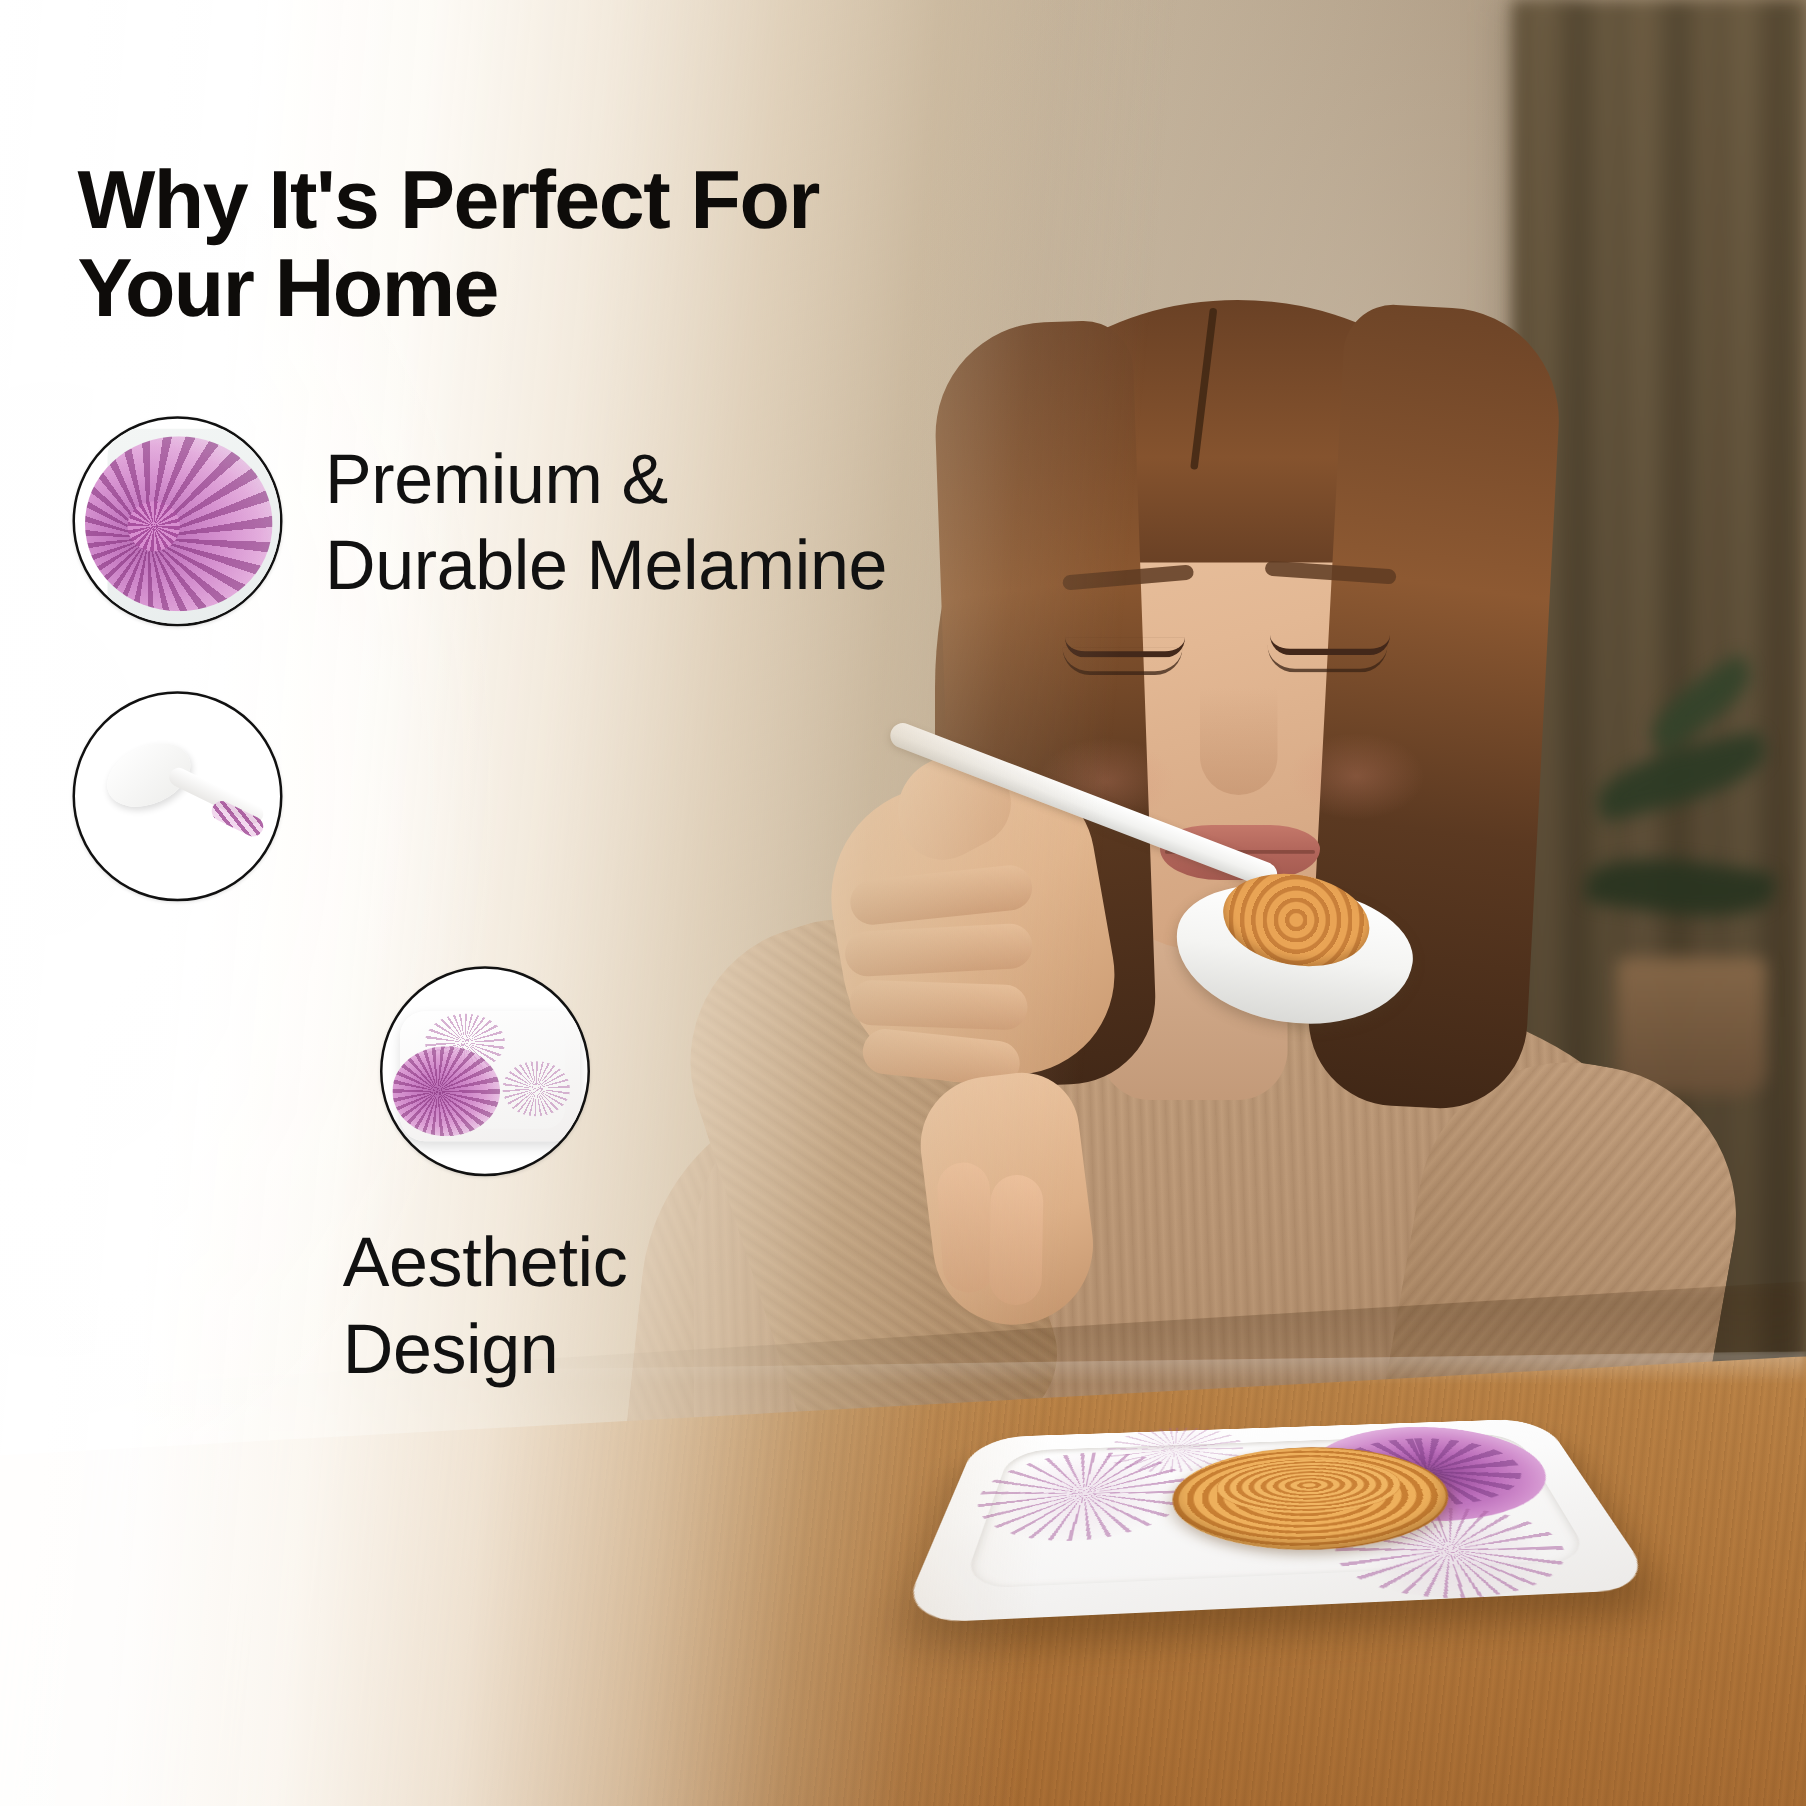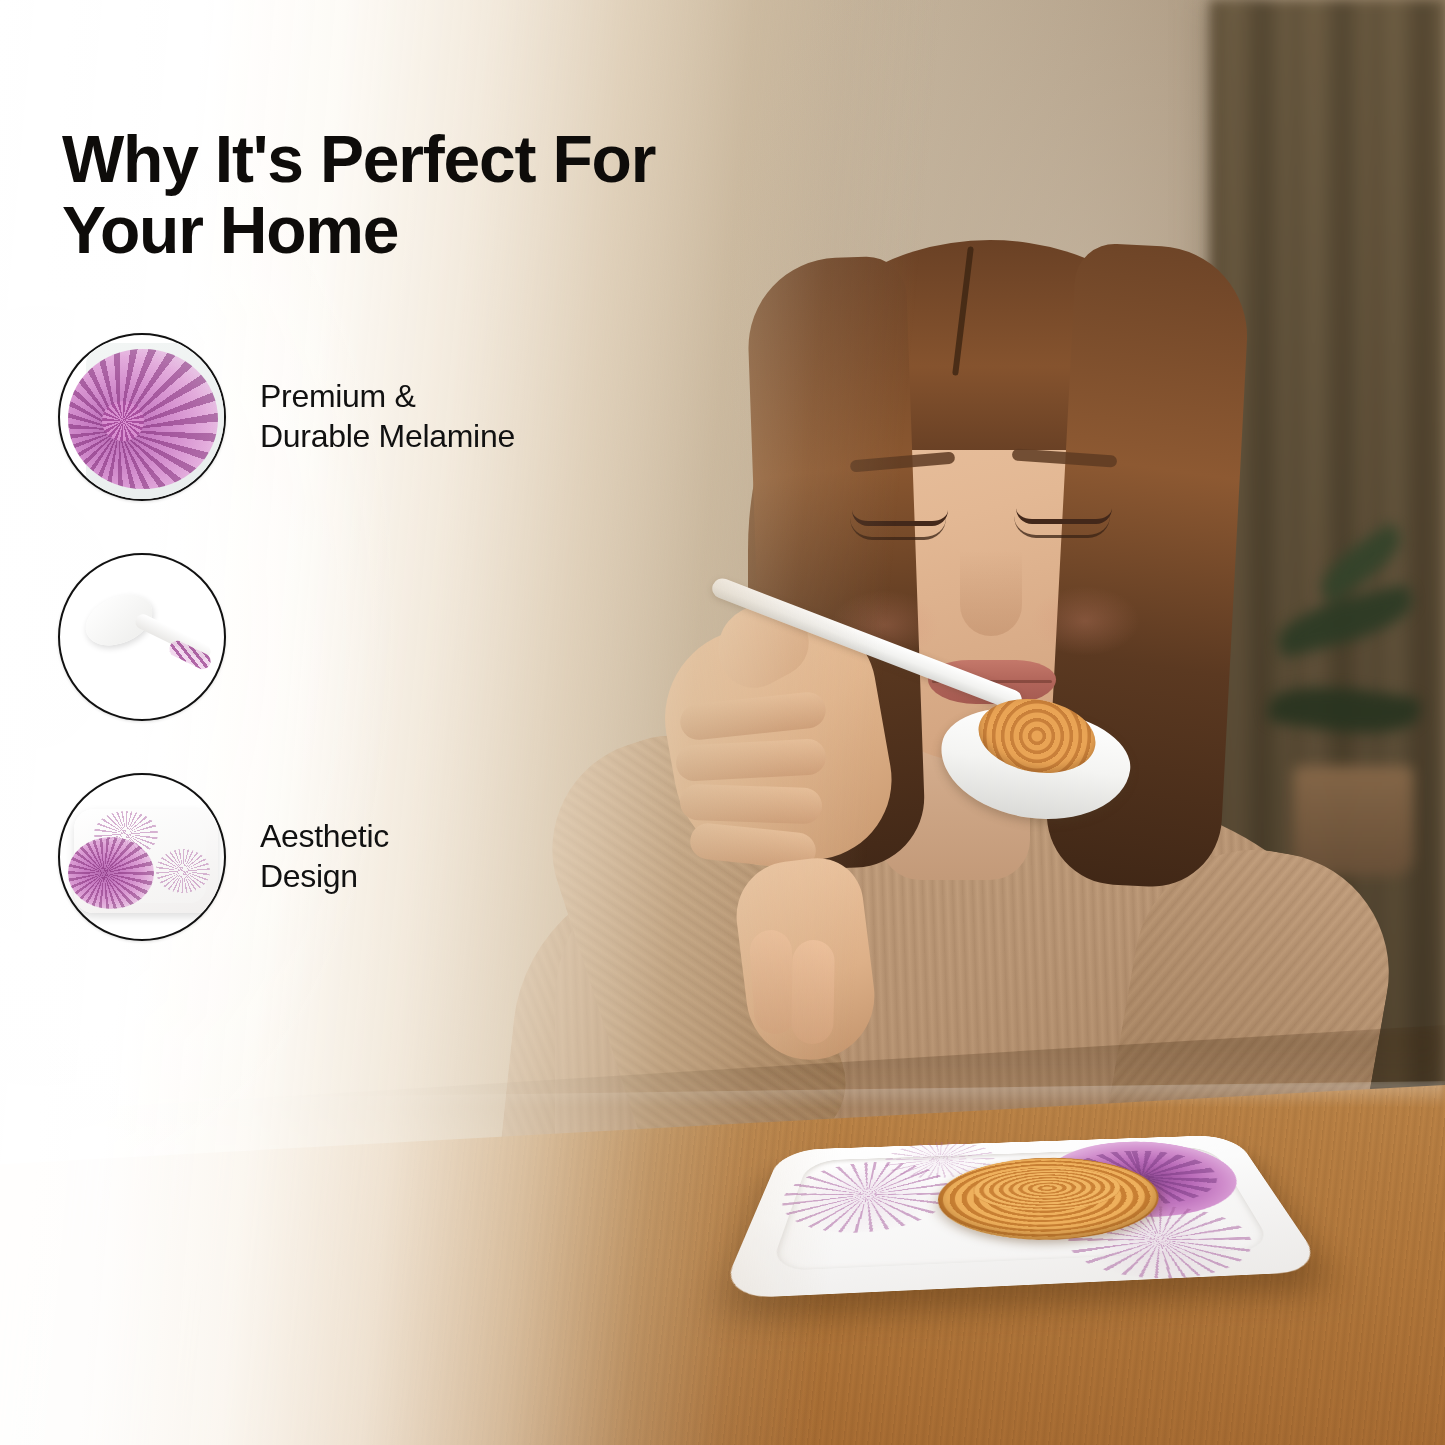--- a/index.html
+++ b/index.html
@@ -355,21 +355,21 @@
     position:absolute; left:62px; top:92px; width:720px;
     font-size:66px; font-weight:800; line-height:1.08;
     color:#0e0c0a; letter-spacing:-1.2px;margin-top:32px;
   }
 
   .features { position:absolute; left:58px; top:333px; width:660px; }
   .feature {
     display:flex; align-items:center; gap:34px;
     height:168px; margin-bottom:52px;
   }
-  .feature:last-child { margin-bottom:0; }
+  .feature:last-child { margin-bottom:0;flex-direction:column; }
 
   .thumb-circle {
     flex:0 0 auto;
     width:168px; height:168px; border-radius:50%;
     border:2.5px solid #111;
     background:#fff;
     overflow:hidden; position:relative;
     box-shadow:0 1px 3px rgba(0,0,0,.12);
   }
 
@@ -445,21 +445,21 @@
   .t4-fl-l1 {
     position:absolute; left:34px; top:36px; width:64px; height:46px; border-radius:50%;
     background:repeating-conic-gradient(from 0deg at 50% 50%, rgba(176,104,168,.50) 0deg 4deg, rgba(255,255,255,0) 4deg 12deg);
   }
   .t4-fl-l2 {
     position:absolute; left:96px; top:74px; width:54px; height:44px; border-radius:50%;
     background:repeating-conic-gradient(from 0deg at 50% 50%, rgba(176,104,168,.48) 0deg 4deg, rgba(255,255,255,0) 4deg 12deg);
   }
 
   .feature-label {
-    font-size:32px; line-height:1.24; font-weight:400;
+    font-size:56px; line-height:1.24; font-weight:400;
     color:#111; letter-spacing:-.3px; white-space:pre-line;
   }
 </style>
 </head>
 <body>
 
 <div id="canvas">
 
   <div class="scene">
     <div class="wall"></div>

